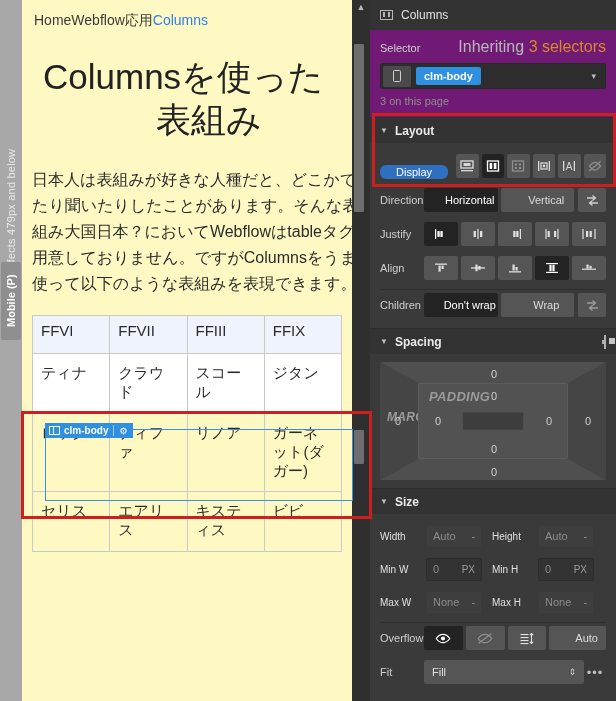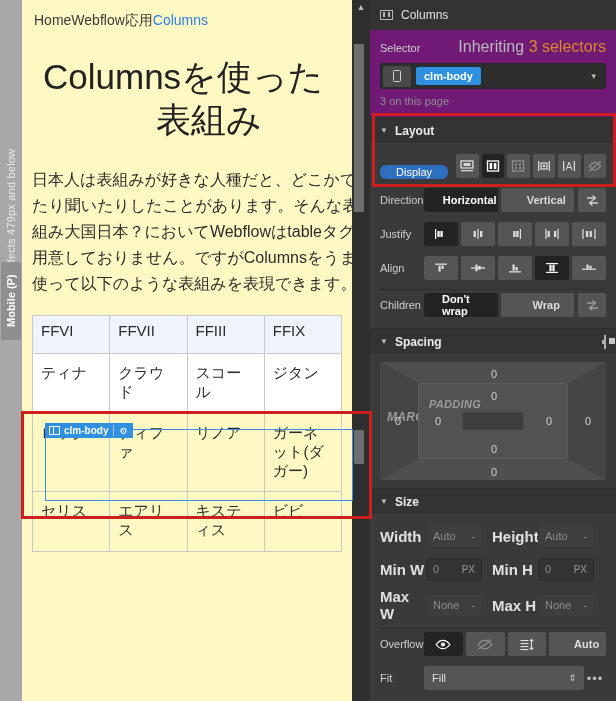--- a/index.html
+++ b/index.html
@@ -145,48 +145,48 @@
   .row .rlabel { width: 44px; color: #cfcfcf; font-size: 11px; flex: none; }
   .rlabel.active { background: #2f6fbf; color: #fff; padding: 1px 16px; border-radius: 6px; width: auto; min-width: 44px; margin-top: 12px; }
 
   .btngroup { display: flex; gap: 3px; flex: 1; }
   .btn {
     flex: 1; height: 24px; background: #555; border-radius: 2px;
     display: flex; align-items: center; justify-content: center;
     color: #dcdcdc; font-size: 11px; position: relative;
   }
   .btn.on { background: #232323; color: #fff; }
-  .btn.txt { font-weight: bold; padding-left: 18px; }
+  .btn.txt { font-weight: normal; padding-left: 18px; }
   .btn.muted { color: #8a8a8a; }
   .side-btn {
     width: 28px; height: 24px; background: #555; border-radius: 2px; margin-left: 4px; flex: none;
     display: flex; align-items: center; justify-content: center; color: #cfcfcf; font-size: 12px;
   }
 
   
   .ic { display: block; }
   
   .spacing-box {
     position: relative; height: 118px; background: #4a4a4a; border-radius: 2px; overflow: hidden;
   }
   .mg-label { position: absolute; left: 7px; top: 4px; font-size: 12px; font-style: italic; color: #9b9b9b; font-weight: bold; letter-spacing:.3px;margin-top:44px; }
-  .pd-label { position: absolute; left: 10px; top: 14px; font-size: 11px; font-style: italic; color: #9b9b9b; font-weight: bold; letter-spacing:.3px;text-align:right; }
+  .pd-label { position: absolute; left: 10px; top: 5px; font-size: 13px; font-style: italic; color: #9b9b9b; font-weight: bold; letter-spacing:.3px;text-align:right; }
   .padding-box {
     position: absolute; left: 38px; top: 21px; right: 38px; bottom: 21px;
     background: #525252; border: 1px solid #5c5c5c; border-radius: 2px;
   }
   .inner-field {
     position: absolute; left: 50%; top: 50%; transform: translate(-50%,-50%);
     width: 62px; height: 19px; background: #3d3d3d; border: 1px solid #4f4f4f; border-radius: 2px;
   }
   .num { position: absolute; color: #cfcfcf; font-size: 11px; }
 
   .size-grid { display: flex; align-items: center; min-height: 28px; }
   .size-grid + .size-grid { margin-top: 5px; }
-  .sz-label { width: 46px; color: #e0e0e0; font-size: 15px; font-weight: bold; flex: none; }
+  .sz-label { width: 46px; color: #e0e0e0; font-size: 10px; font-weight: normal; flex: none; }
   .sz-input {
     width: 56px; height: 23px; background: #333; border: 1px solid #2c2c2c; border-radius: 2px;
     display: flex; align-items: center; justify-content: space-between; padding: 0 6px;
     color: #8c8c8c; font-size: 11px; flex: none;
   }
   .sz-input.empty { background: #3e3e3e; border-color: #3a3a3a; }
   .sz-unit { color: #9a9a9a; font-size: 10px; }
   .sz-gap { width: 10px; flex: none; }
 
   .ov-group { display: flex; gap: 3px; flex: 1; }

